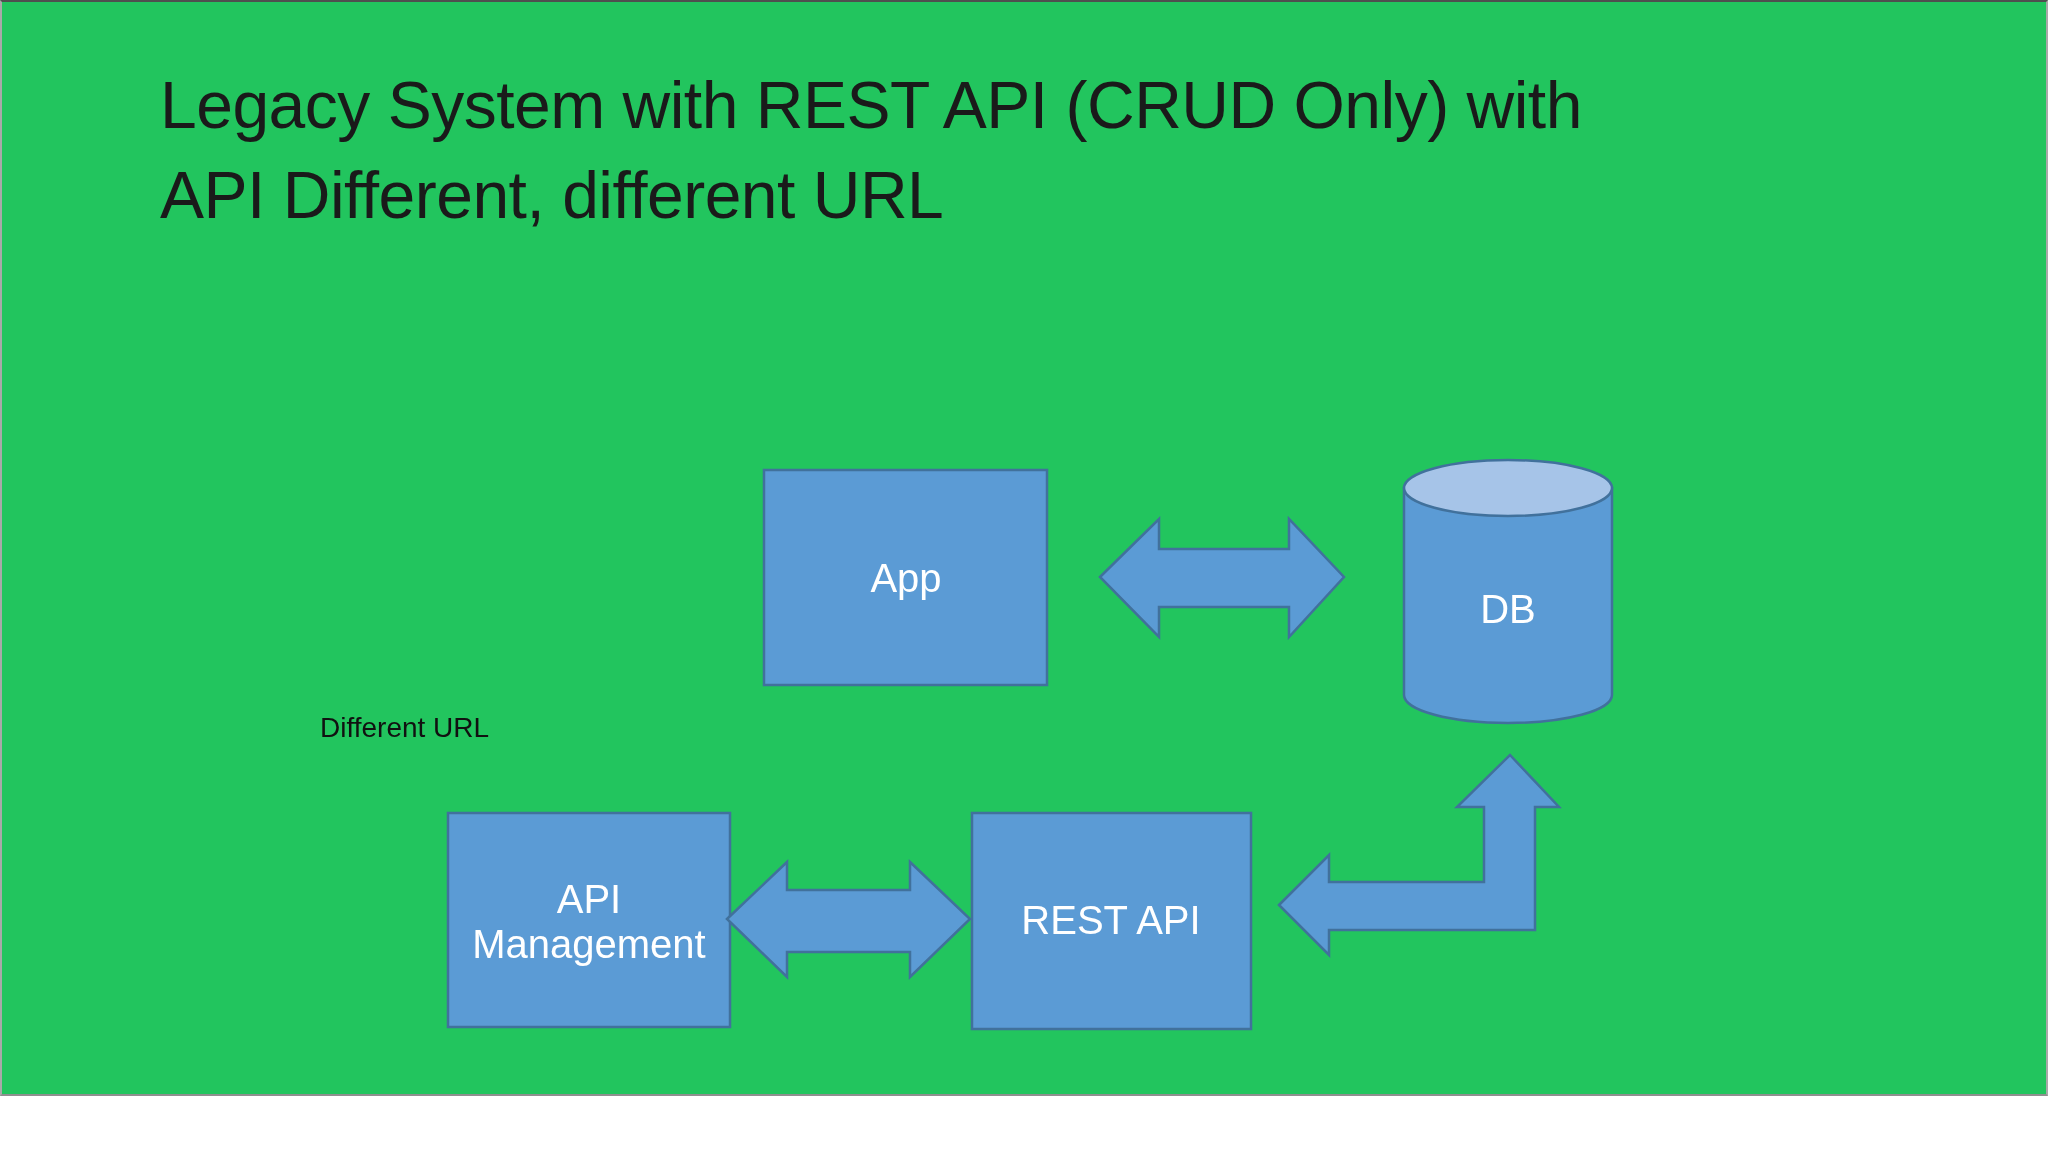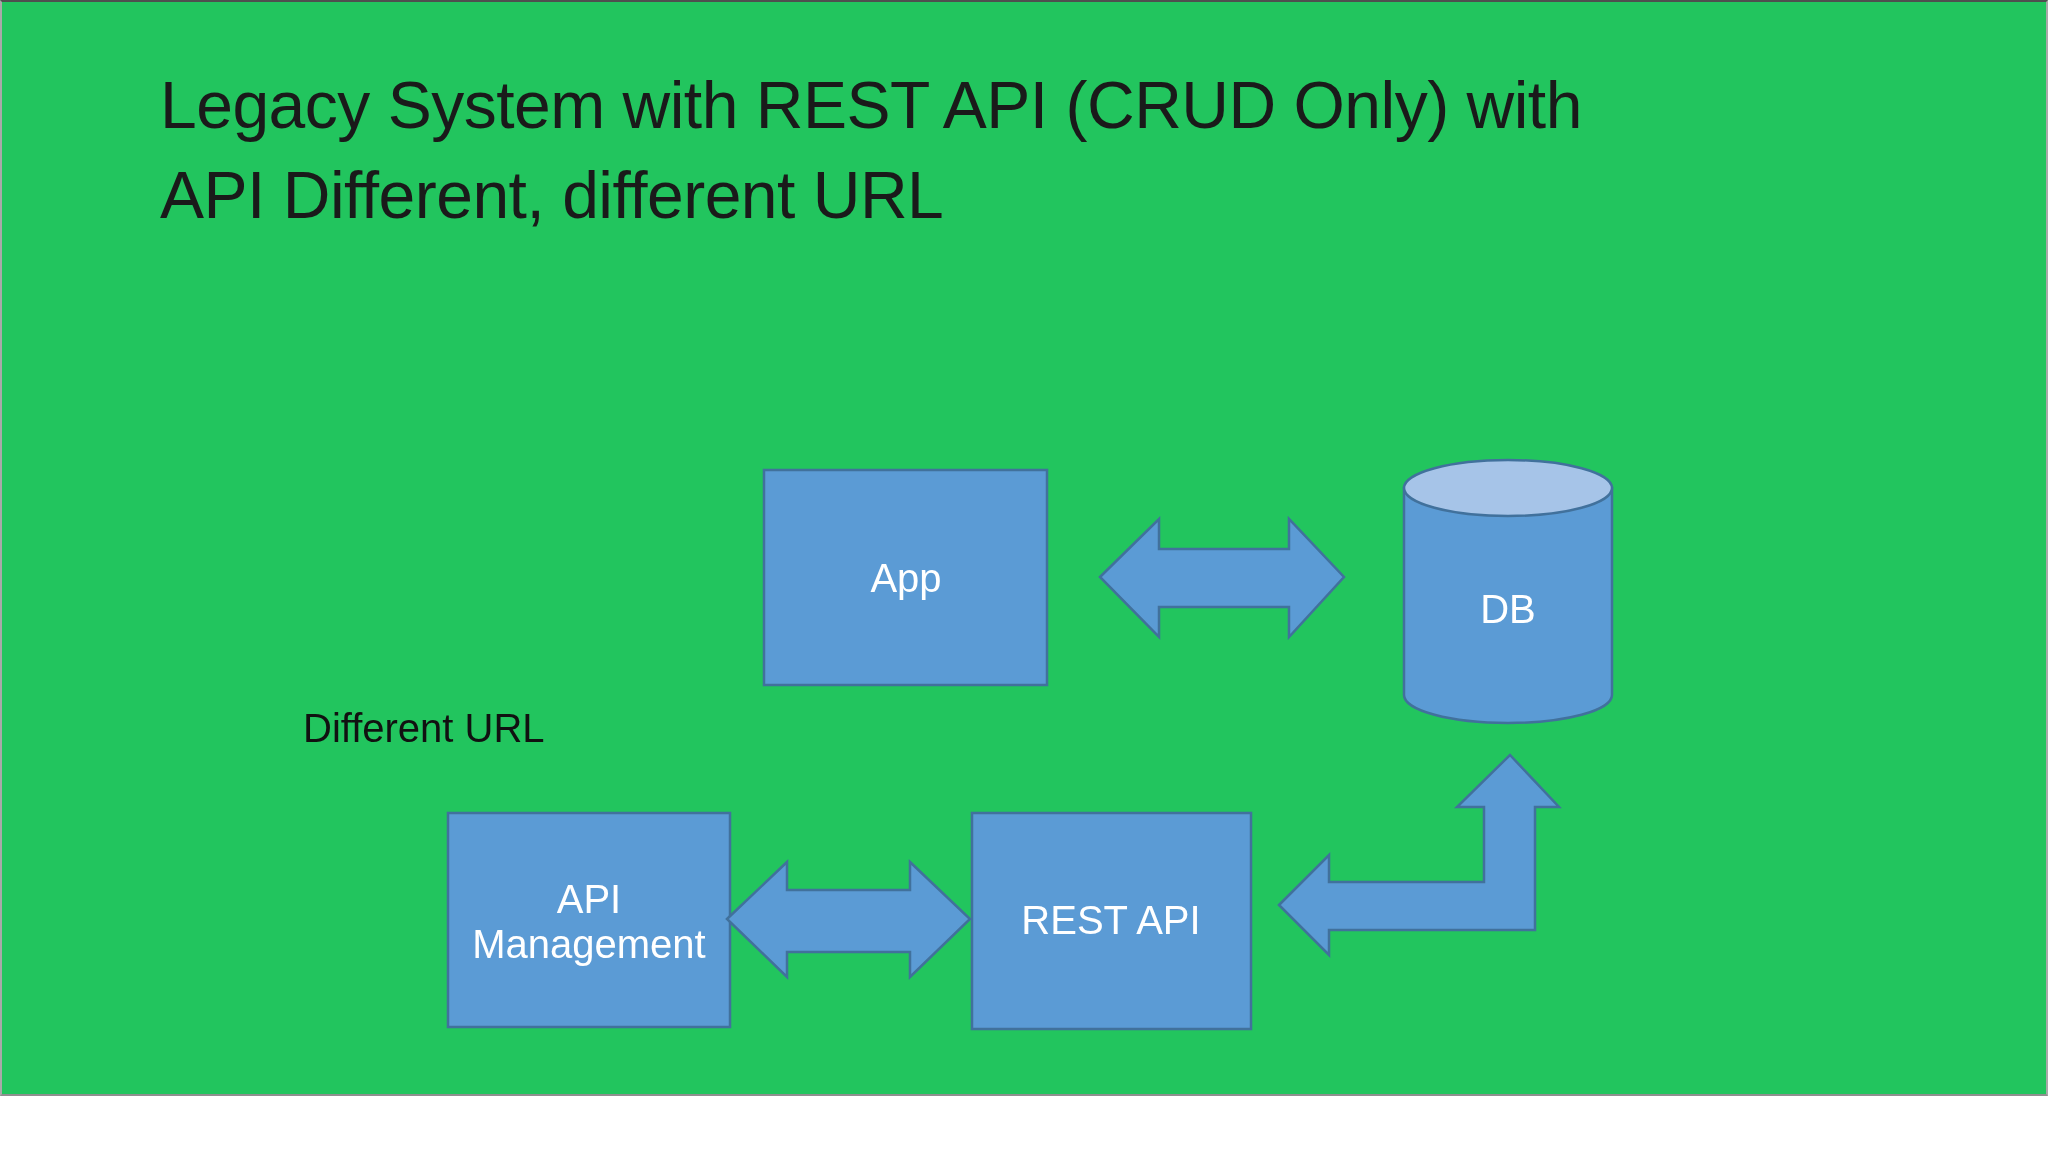--- a/index.html
+++ b/index.html
@@ -26,23 +26,23 @@
     top: 58px;
     width: 1720px;
     font-size: 66px;
     line-height: 90px;
     font-weight: 400;
     color: #1a1a1a;
     letter-spacing: -0.5px;
   }
   .annotation-label {
     position: absolute;
-    left: 301px;
+    left: 318px;
     top: 706px;
-    font-size: 40px;
+    font-size: 28px;
     line-height: 40px;
     color: #111111;
   }
   .diagram-svg {
     position: absolute;
     left: 0;
     top: 0;
     width: 2048px;
     height: 1152px;
   }

